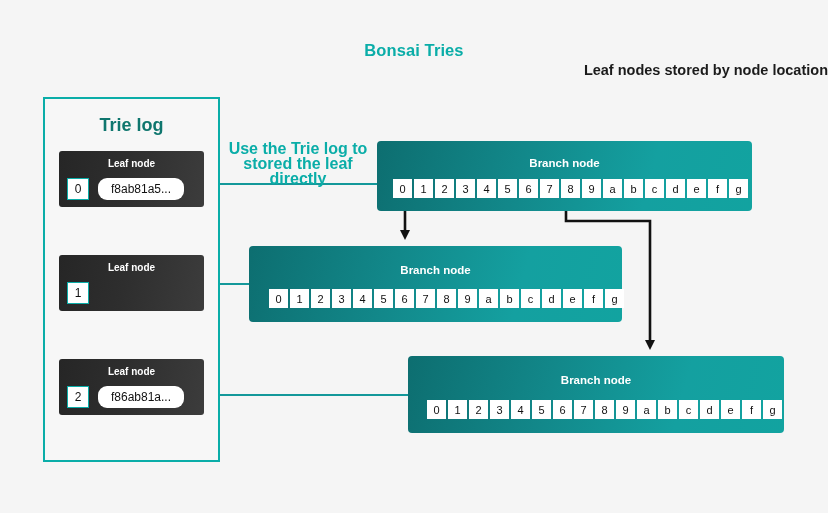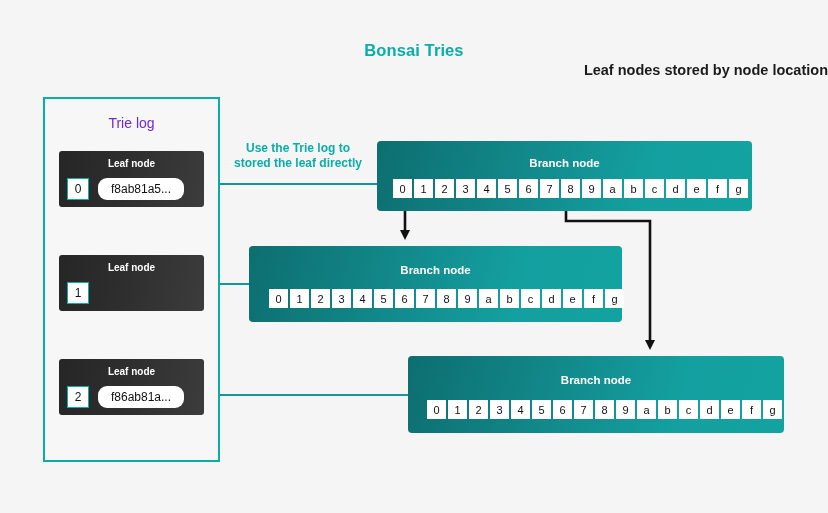--- a/index.html
+++ b/index.html
@@ -56,23 +56,23 @@
     border: 2px solid #0aada8;
     background: #f7f7f7;
     box-sizing: border-box;
   }
   .trielog-title {
     position: absolute;
     left: 43px;
     top: 107px;
     width: 177px;
     text-align: center;
-    color: #6d28d9;
-    font-size: 14px;
-    font-weight: normal;
+    color: #0f766e;
+    font-size: 18px;
+    font-weight: bold;
   }
 
   
   .leaf {
     position: absolute;
     left: 59px;
     width: 145px;
     height: 56px;
     background: linear-gradient(100deg, #262626 0%, #2e2e2e 45%, #3c3c3c 100%);
     border-radius: 3px;
@@ -155,21 +155,21 @@
   }
 
   
   .annotation {
     position: absolute;
     left: 222px;
     top: 133px;
     width: 152px;
     text-align: center;
     color: #0aada8;
-    font-size: 12px;
+    font-size: 16px;
     font-weight: bold;
     line-height: 15px;
   }
 
   svg.wires {
     position: absolute;
     left: 0;
     top: 0;
     width: 828px;
     height: 513px;

